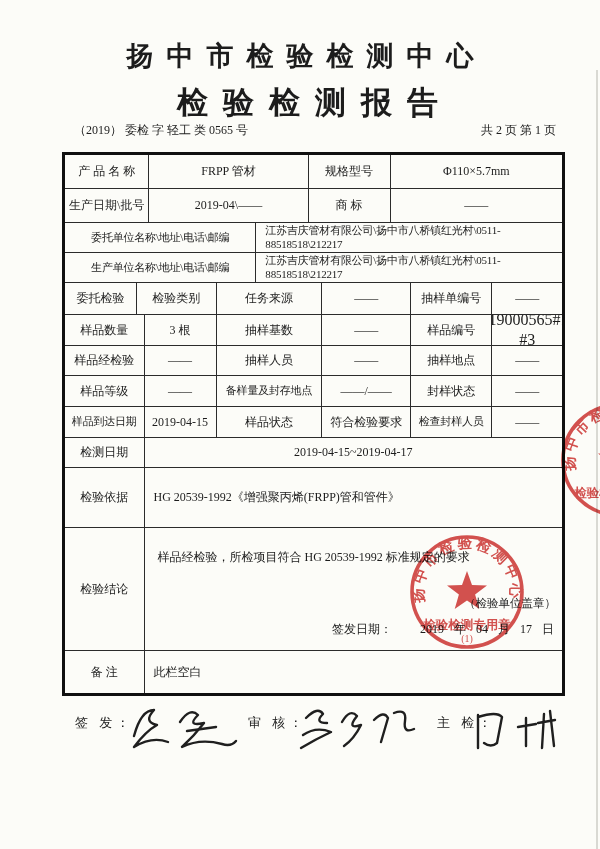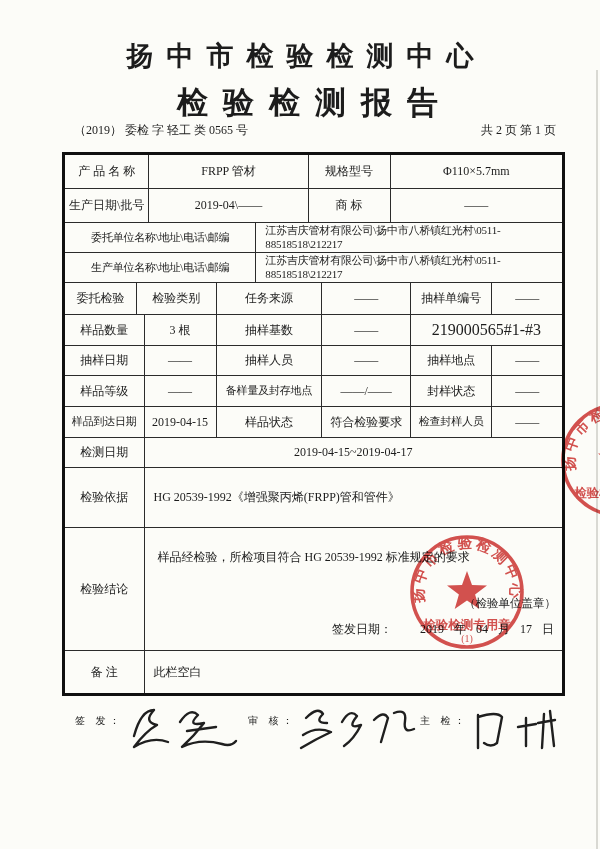--- a/index.html
+++ b/index.html
@@ -33,21 +33,21 @@
   .small{font-size:11px;letter-spacing:-0.2px;}
   .tiny{font-size:16px;}
   .concl{display:block;position:relative;padding:0;}
   .concl-text{position:absolute;left:13px;top:22px;font-size:12px;}
   .seal-hint{position:absolute;right:6px;top:68px;font-size:11.5px;margin-left:11px;}
   .issue-line{position:absolute;right:8px;top:94px;font-size:12px;}
   .issue-line .d{word-spacing:7px;margin-left:28px;}
   .stamp{position:absolute;mix-blend-mode:multiply;opacity:0.88;}
   .stamp-big{left:407px;top:532px;}
   .stamp-edge{left:558px;top:400px;}
-  .sig-row{position:absolute;left:0;top:698px;width:496px;height:70px;font-size:10px;}
+  .sig-row{position:absolute;left:0;top:698px;width:496px;height:70px;font-size:13px;}
   .sig-label{position:absolute;letter-spacing:4px;top:16px;}
   .sig{position:absolute;}
   .sig path{fill:none;stroke:#1f1f1f;stroke-width:2.4;stroke-linecap:round;stroke-linejoin:round;}
 </style>
 </head>
 <body>
 
 <div>
   <div class="edge-line"></div>
 
@@ -85,24 +85,25 @@
       <div class="td c6c">任务来源</div>
       <div class="td c6d">——</div>
       <div class="td c6e">抽样单编号</div>
       <div class="td c6f last">——</div>
     </div>
     <div class="tr h31">
       <div class="td c6a">样品数量</div>
       <div class="td c6b">3 根</div>
       <div class="td c6c">抽样基数</div>
       <div class="td c6d">——</div>
+      <div class="td c6e">样品编号</div>
       <div class="td c6f last tiny">219000565#1-#3</div>
     </div>
     <div class="tr h30">
-      <div class="td c6a">抽样日期</div>
+      <div class="td c6a">样品经检验</div>
       <div class="td c6b">——</div>
       <div class="td c6c">抽样人员</div>
       <div class="td c6d">——</div>
       <div class="td c6e">抽样地点</div>
       <div class="td c6f last">——</div>
     </div>
     <div class="tr h31">
       <div class="td c6a">样品等级</div>
       <div class="td c6b">——</div>
       <div class="td c6c small">备样量及封存地点</div>
@@ -174,20 +175,20 @@
       <path d="M10 36 Q17 10 30 10 Q19 22 33 25 Q22 31 10 47 Q28 36 44 42"></path>
       <path d="M56 22 Q66 7 74 15 Q62 27 80 23 Q70 36 58 47 Q76 38 98 44 Q107 47 112 41"></path>
       <path d="M63 31 L92 27"></path>
     </svg>
     <span class="sig-label" style="left:248px;">审  核：</span>
     <svg class="sig" style="left:294px;top:0;" width="122" height="58" viewBox="0 0 122 58" aria-label="吴晓明">
       <path d="M12 20 Q24 8 29 16 Q20 25 33 25 M9 37 Q22 28 37 34 Q22 41 7 50"></path>
       <path d="M48 24 Q56 10 63 18 Q52 32 67 27 Q60 41 50 48"></path>
       <path d="M80 22 Q90 12 94 20 L87 44 M100 15 Q113 10 111 23 Q109 36 120 31"></path>
     </svg>
-    <span class="sig-label" style="left:420px;">主  检：</span>
+    <span class="sig-label" style="left:437px;">主  检：</span>
     <svg class="sig" style="left:466px;top:4px;" width="104" height="56" viewBox="0 0 104 56" aria-label="顾琳">
       <path d="M12 13 L12 46 M12 15 Q31 9 36 15 L31 41 Q25 46 18 41"></path>
       <path d="M60 16 L60 44 M52 25 L70 22"></path>
       <path d="M78 12 L76 46 M72 21 L89 18 M84 9 L88 44"></path>
     </svg>
   </div>
 </div>
 
 </body></html>

